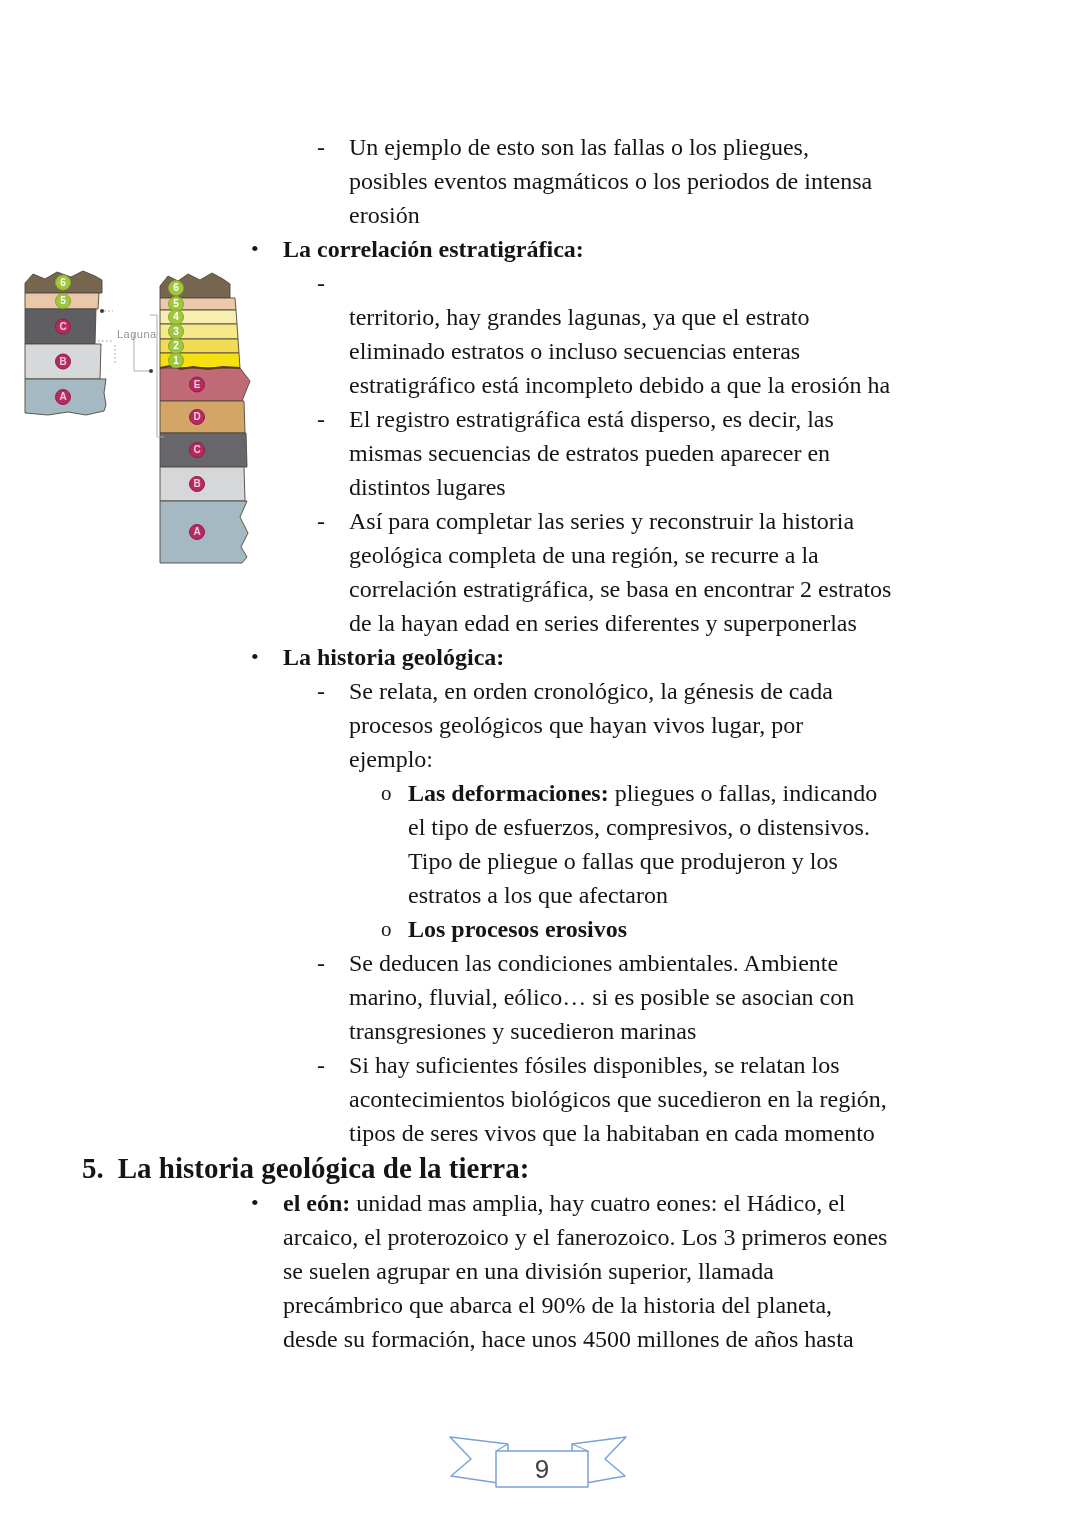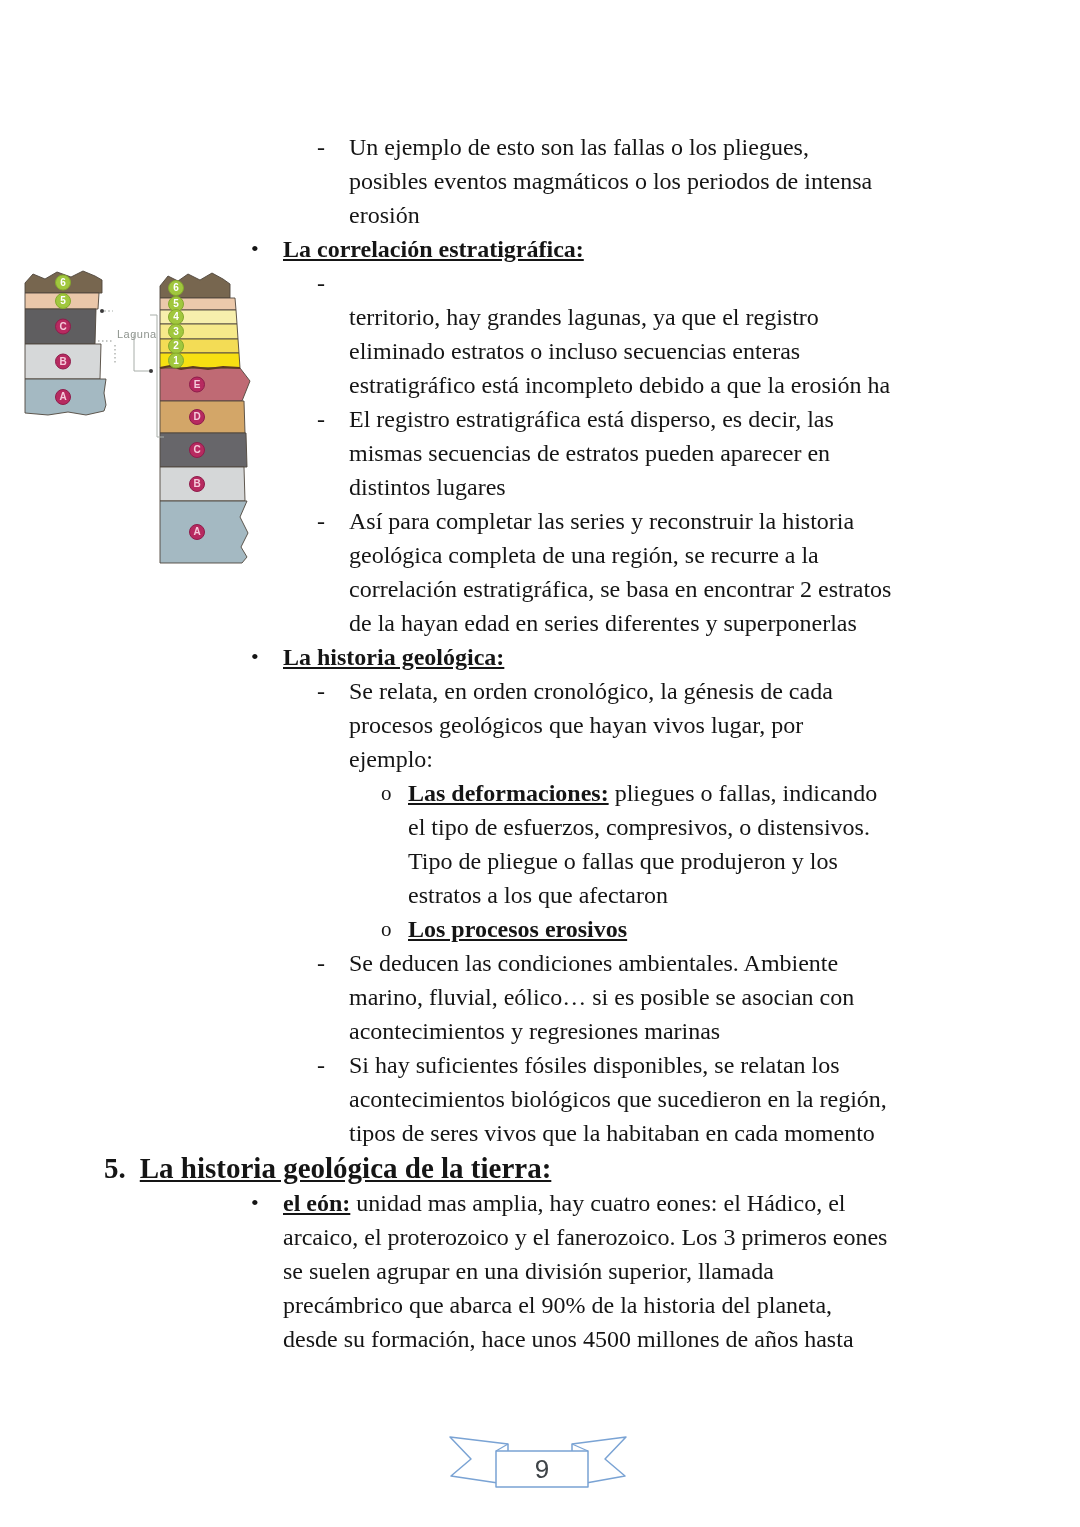--- a/index.html
+++ b/index.html
@@ -8,22 +8,22 @@
     font-family:"Liberation Serif", serif;color:#151515;
   }
   .page{position:absolute;inset:0;background:#ffffff;}
   
   .doc{position:absolute;left:0;top:130px;width:1080px;}
   .line{position:relative;white-space:nowrap;font-size:24px;line-height:34px;height:34px;}
   .line .marker{position:absolute;top:0;}
   .li1{padding-left:283px;} .li1 .marker{left:251px;font-size:22px;}
   .li2{padding-left:349px;} .li2 .marker{left:317px;}
   .li3{padding-left:408px;} .li3 .marker{left:381px;font-size:21px;}
-  .b{font-weight:bold;text-decoration:underline;}
-  .heading{font-size:29px;font-weight:bold;line-height:36px;height:36px;padding-left:104px;white-space:nowrap;}
+  .b{font-weight:bold;}
+  .heading{font-size:29px;font-weight:bold;line-height:36px;height:36px;padding-left:82px;white-space:nowrap;}
   .heading .num{margin-right:14px;}
   
   .figure{position:absolute;left:18px;top:268px;width:240px;height:305px;}
   .figure svg{position:absolute;left:0;top:0;}
   .laguna{
     position:absolute;left:99px;top:60px;width:50px;height:14px;
     font-family:"Liberation Sans", sans-serif;font-size:11px;color:#8f958f;
     letter-spacing:0.5px;
   }
   
@@ -103,42 +103,42 @@
       </svg>
     <div class="laguna">Laguna</div>
   </div>
 
   <div class="doc">
       <div class="line li2"><span class="marker">-</span><span>Un ejemplo de esto son las fallas o los pliegues,</span></div>
       <div class="line li2"><span>posibles eventos magmáticos o los periodos de intensa</span></div>
       <div class="line li2"><span>erosión</span></div>
       <div class="line li1"><span class="marker">•</span><span class="b">La correlación estratigráfica:</span></div>
       <div class="line li2"><span class="marker">-</span></div>
-      <div class="line li2"><span>territorio, hay grandes lagunas, ya que el registro</span></div>
+      <div class="line li2"><span>territorio, hay grandes lagunas, ya que el estrato</span></div>
       <div class="line li2"><span>eliminado estratos o incluso secuencias enteras</span></div>
       <div class="line li2"><span>estratigráfico está incompleto debido a que la erosión ha</span></div>
       <div class="line li2"><span class="marker">-</span><span>El registro estratigráfica está disperso, es decir, las</span></div>
       <div class="line li2"><span>mismas secuencias de estratos pueden aparecer en</span></div>
       <div class="line li2"><span>distintos lugares</span></div>
       <div class="line li2"><span class="marker">-</span><span>Así para completar las series y reconstruir la historia</span></div>
       <div class="line li2"><span>geológica completa de una región, se recurre a la</span></div>
       <div class="line li2"><span>correlación estratigráfica, se basa en encontrar 2 estratos</span></div>
       <div class="line li2"><span>de la hayan edad en series diferentes y superponerlas</span></div>
       <div class="line li1"><span class="marker">•</span><span class="b">La historia geológica:</span></div>
       <div class="line li2"><span class="marker">-</span><span>Se relata, en orden cronológico, la génesis de cada</span></div>
       <div class="line li2"><span>procesos geológicos que hayan vivos lugar, por</span></div>
       <div class="line li2"><span>ejemplo:</span></div>
       <div class="line li3"><span class="marker">o</span><span class="b">Las deformaciones:</span><span> pliegues o fallas, indicando</span></div>
       <div class="line li3"><span>el tipo de esfuerzos, compresivos, o distensivos.</span></div>
       <div class="line li3"><span>Tipo de pliegue o fallas que produjeron y los</span></div>
       <div class="line li3"><span>estratos a los que afectaron</span></div>
       <div class="line li3"><span class="marker">o</span><span class="b">Los procesos erosivos</span></div>
       <div class="line li2"><span class="marker">-</span><span>Se deducen las condiciones ambientales. Ambiente</span></div>
       <div class="line li2"><span>marino, fluvial, eólico… si es posible se asocian con</span></div>
-      <div class="line li2"><span>acontecimientos y regresiones marinas</span></div>
+      <div class="line li2"><span>transgresiones y sucedieron marinas</span></div>
       <div class="line li2"><span class="marker">-</span><span>Si hay suficientes fósiles disponibles, se relatan los</span></div>
       <div class="line li2"><span>acontecimientos biológicos que sucedieron en la región,</span></div>
       <div class="line li2"><span>tipos de seres vivos que la habitaban en cada momento</span></div>
       <div class="heading"><span class="num">5.</span><span class="b">La historia geológica de la tierra:</span></div>
       <div class="line li1"><span class="marker">•</span><span class="b">el eón:</span><span> unidad mas amplia, hay cuatro eones: el Hádico, el</span></div>
       <div class="line li1"><span>arcaico, el proterozoico y el fanerozoico. Los 3 primeros eones</span></div>
       <div class="line li1"><span>se suelen agrupar en una división superior, llamada</span></div>
       <div class="line li1"><span>precámbrico que abarca el 90% de la historia del planeta,</span></div>
       <div class="line li1"><span>desde su formación, hace unos 4500 millones de años hasta</span></div>
     </div>

